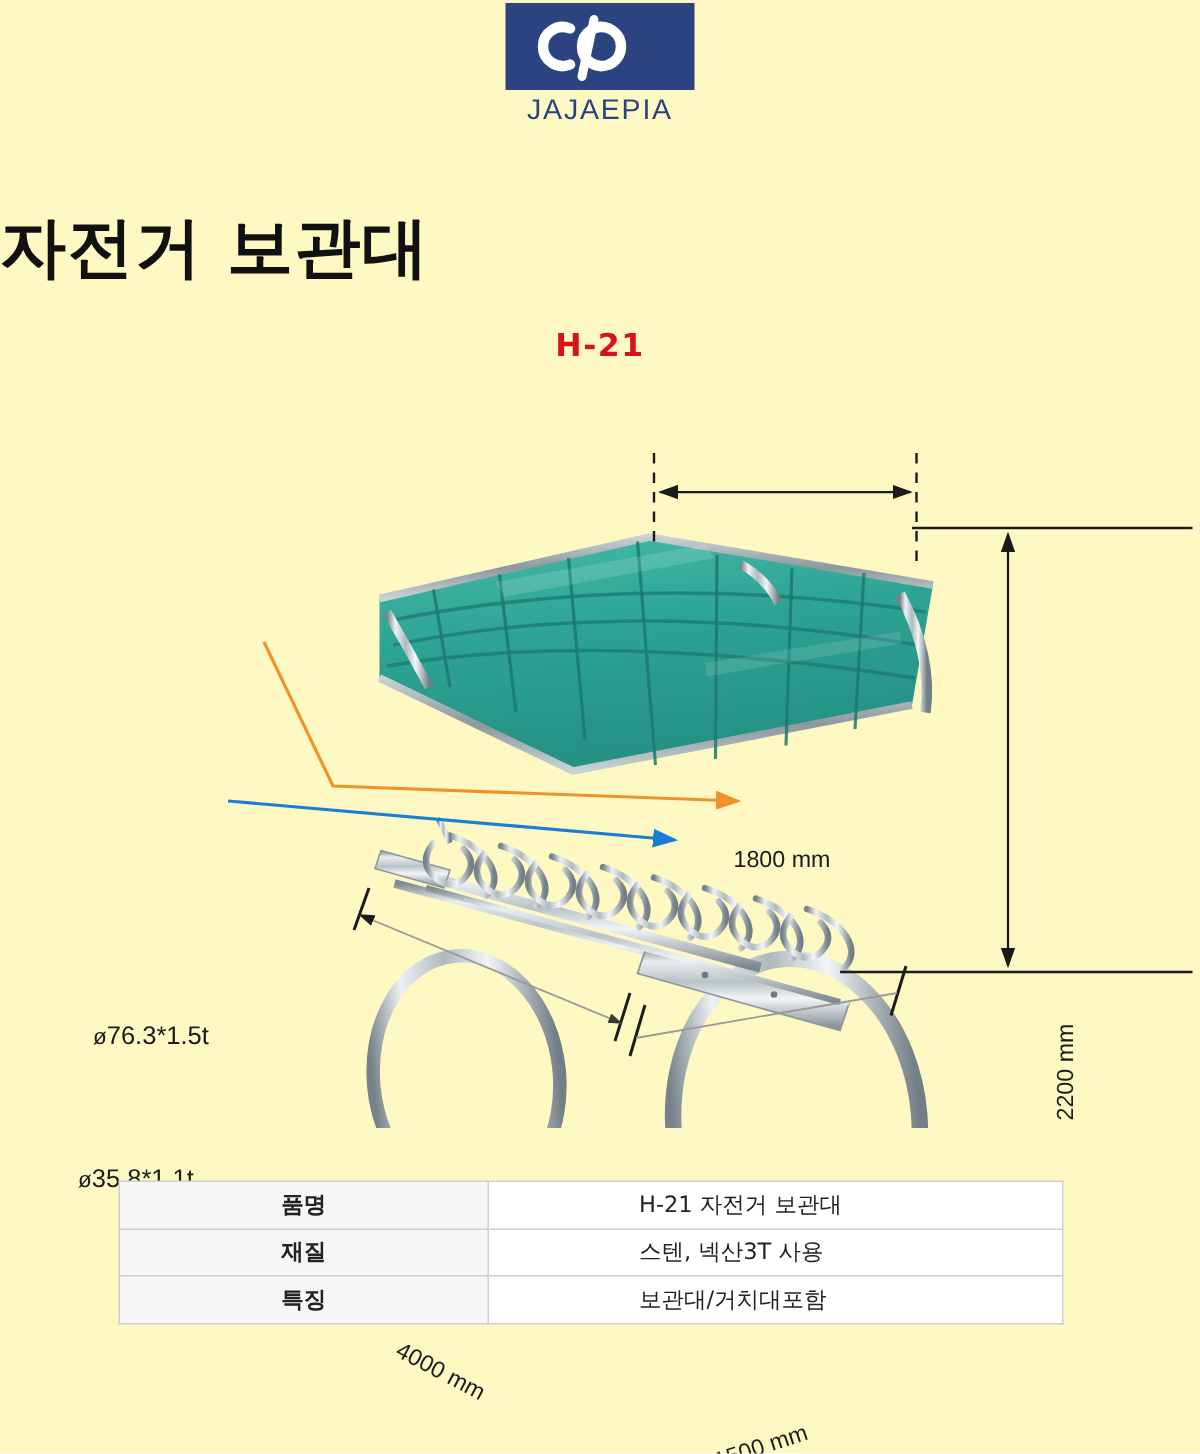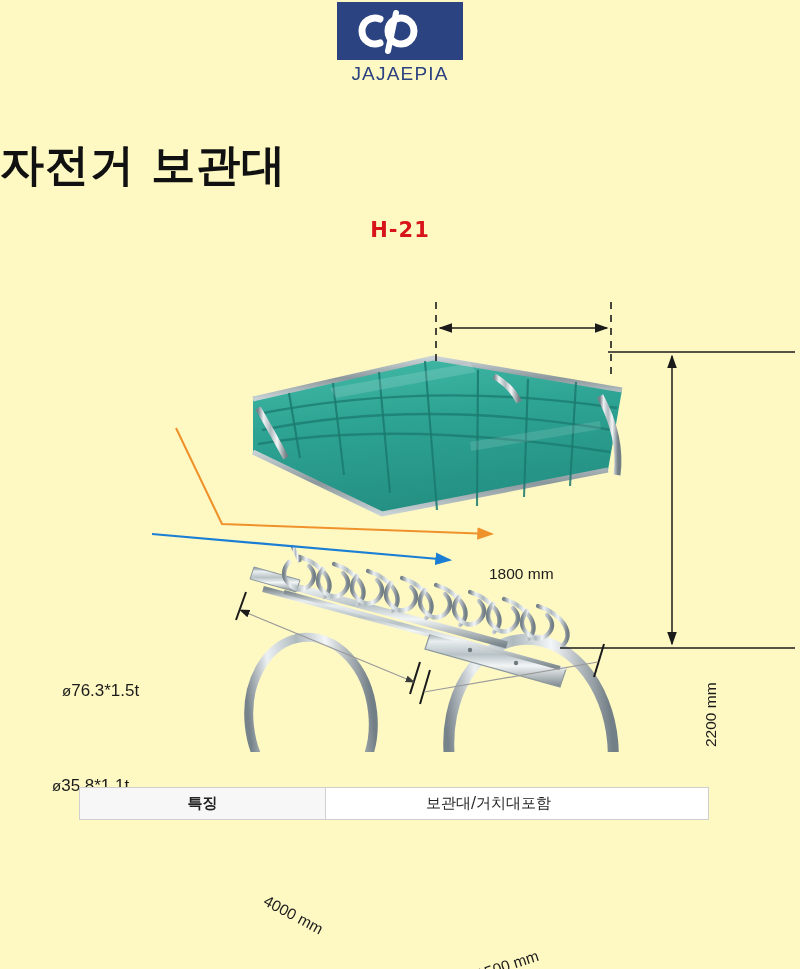--- a/index.html
+++ b/index.html
@@ -269,19 +269,27 @@
       <span class="dia">ø</span><span>76.3*1.5t</span>
     </div>
     <div class="spec-label" id="lbl-254">
       <span class="dia">ø</span><span>35.8*1.1t</span>
     </div>
   </div>
 
   <table class="spec-table">
     <tbody>
       <tr>
+        <td class="k">품명</td>
+        <td class="v">H-21 자전거 보관대</td>
+      </tr>
+      <tr>
+        <td class="k">재질</td>
+        <td class="v">스텐, 넥산3T 사용</td>
+      </tr>
+      <tr>
         <td class="k">특징</td>
         <td class="v">보관대/거치대포함</td>
       </tr>
     </tbody>
   </table>
 
 </div>
 
 </body></html>

